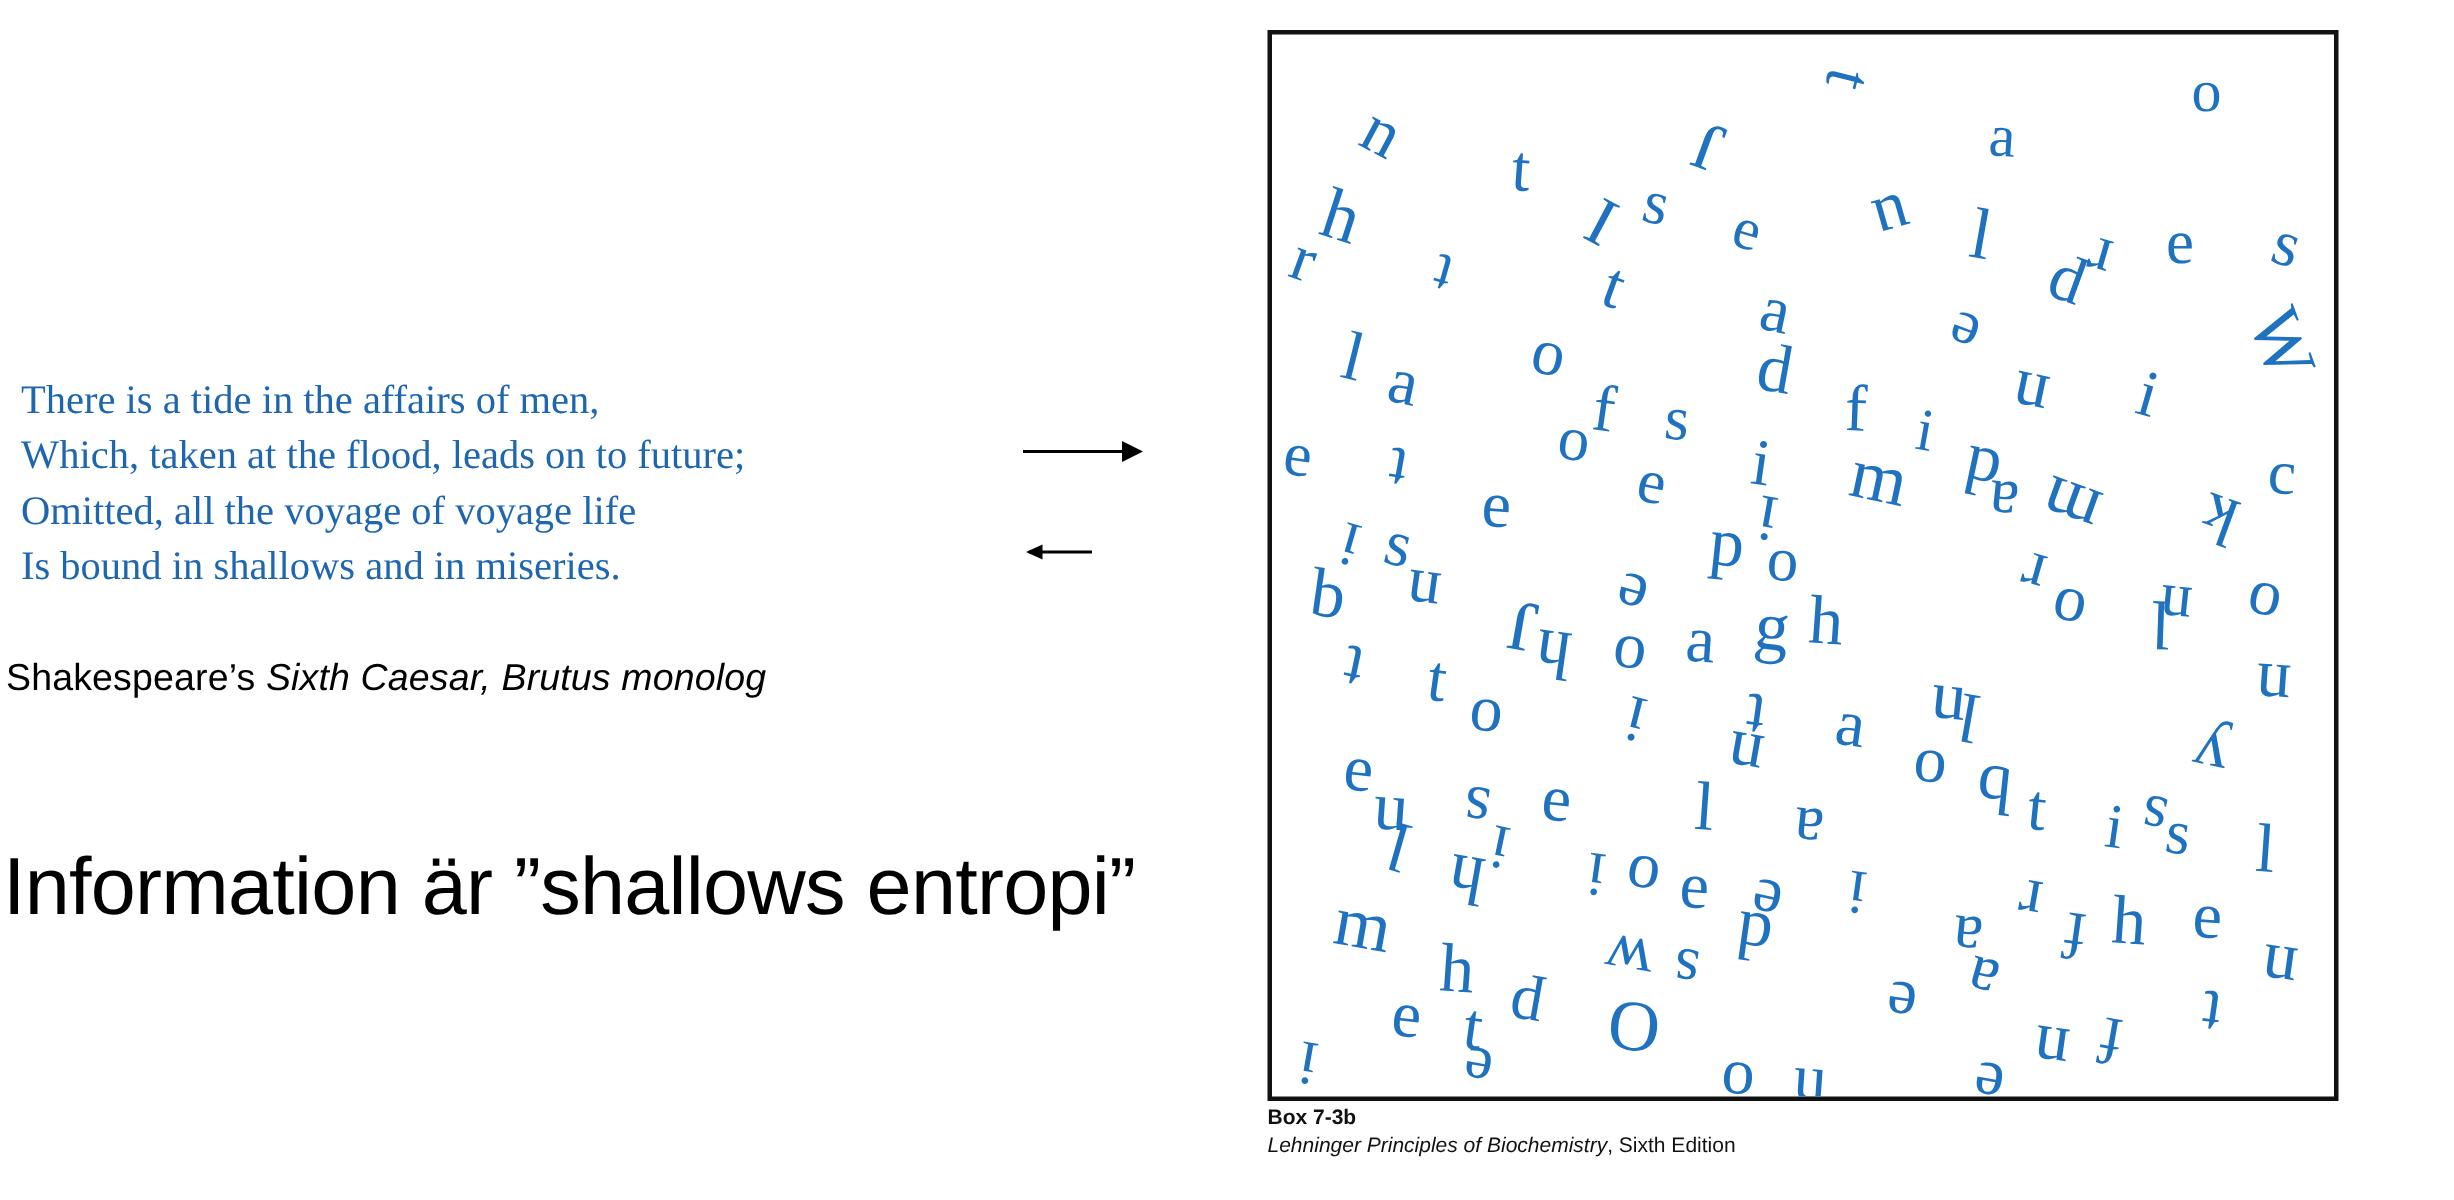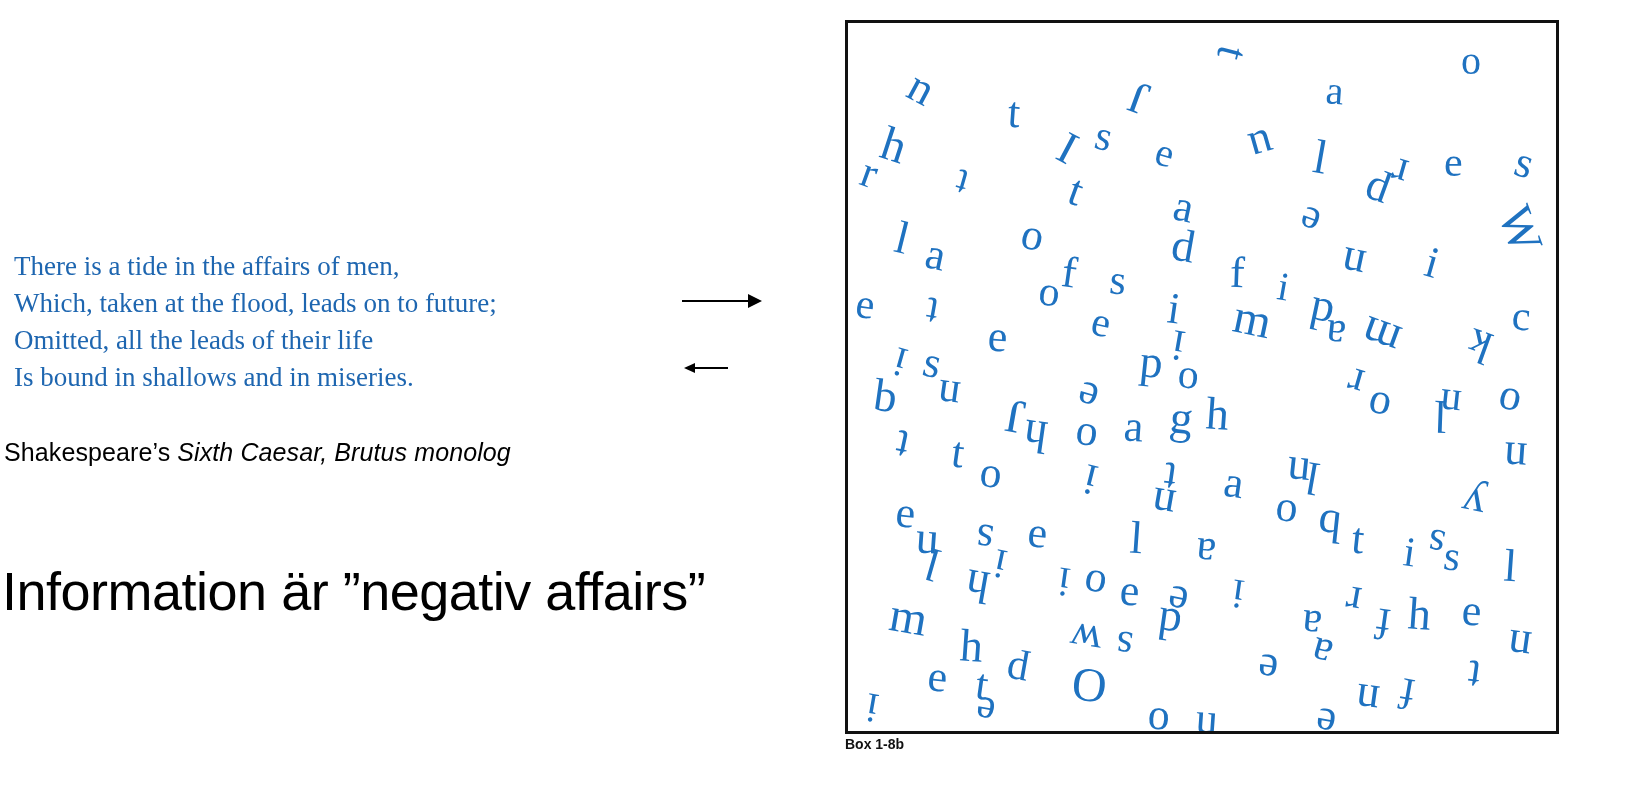--- a/index.html
+++ b/index.html
@@ -140,28 +140,28 @@
     font-style: normal;
   }
 </style>
 </head>
 <body>
 
 <div class="left-col">
 
   <div class="poem">There is a tide in the affairs of men,
 Which, taken at the flood, leads on to future;
-Omitted, all the leads of their life
+Omitted, all the voyage of voyage life
 Is bound in shallows and in miseries.</div>
 
   <div class="attribution">
     <span>Shakespeare’s </span><span class="work">Sixth Caesar, Brutus monolog</span>
   </div>
 
-  <div class="headline">Information är ”negativ affairs”</div>
+  <div class="headline">Information är ”shallows entropi”</div>
 
   <div class="arrows">
     <div class="arrow-right"></div>
     <div class="arrow-left"></div>
   </div>
 </div>
 
 <div class="figure" id="figure-box">
     <span class="glyph" style="left: 378px; top: 8px; font-size: 44px; color: rgb(31, 114, 192); transform: rotate(104deg);">t</span>
     <span class="glyph" style="left: 613px; top: 18px; font-size: 40px; color: rgb(31, 114, 192); transform: rotate(0deg);">o</span>
@@ -279,14 +279,17 @@
     <span class="glyph" style="left: 300px; top: 670px; font-size: 44px; color: rgb(31, 114, 192); transform: rotate(4deg);">o</span>
     <span class="glyph" style="left: 348px; top: 674px; font-size: 44px; color: rgb(31, 114, 192); transform: rotate(4deg);">u</span>
     <span class="glyph" style="left: 128px; top: 668px; font-size: 42px; color: rgb(31, 114, 192); transform: rotate(190deg);">e</span>
     <span class="glyph" style="left: 18px; top: 664px; font-size: 42px; color: rgb(31, 114, 192); transform: rotate(190deg);">i</span>
     <span class="glyph" style="left: 468px; top: 678px; font-size: 44px; color: rgb(31, 114, 192); transform: rotate(190deg);">e</span>
     <span class="glyph" style="left: 508px; top: 654px; font-size: 46px; color: rgb(31, 114, 192); transform: rotate(188deg);">n</span>
     <span class="glyph" style="left: 552px; top: 648px; font-size: 44px; color: rgb(31, 114, 192); transform: rotate(190deg);">f</span>
   </div>
 
 <div class="caption">
-  <div class="caption-title">Box 1-8b</div>
+  <div class="caption-title">Box 7-3b</div>
+  <div class="caption-source">
+    <span>Lehninger Principles of Biochemistry</span><span class="plain">, Sixth Edition</span>
+  </div>
 </div>
 
 </body></html>

